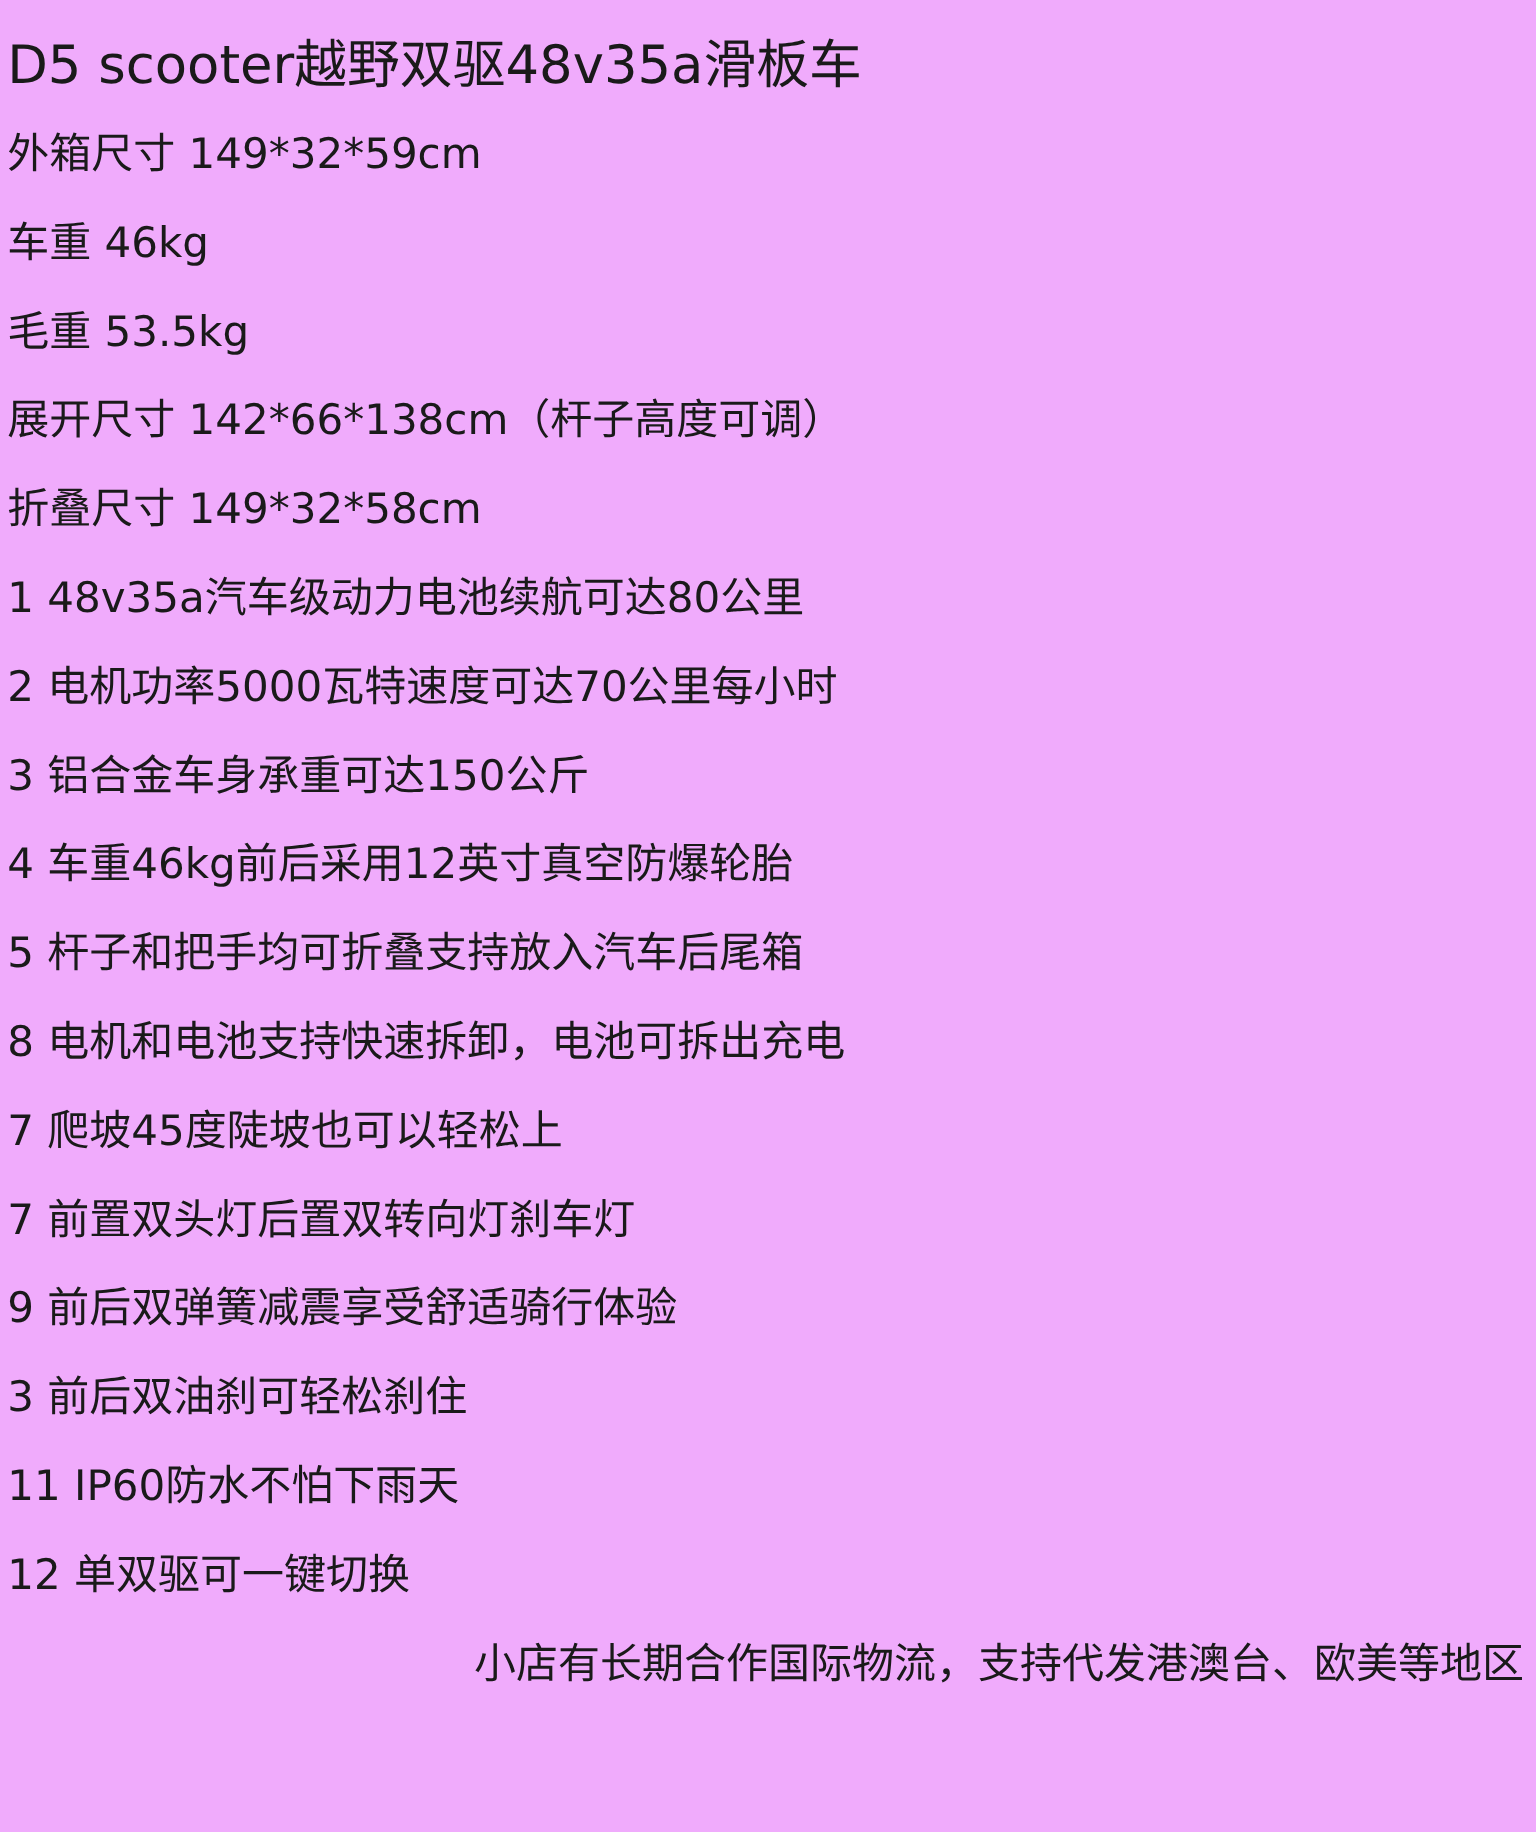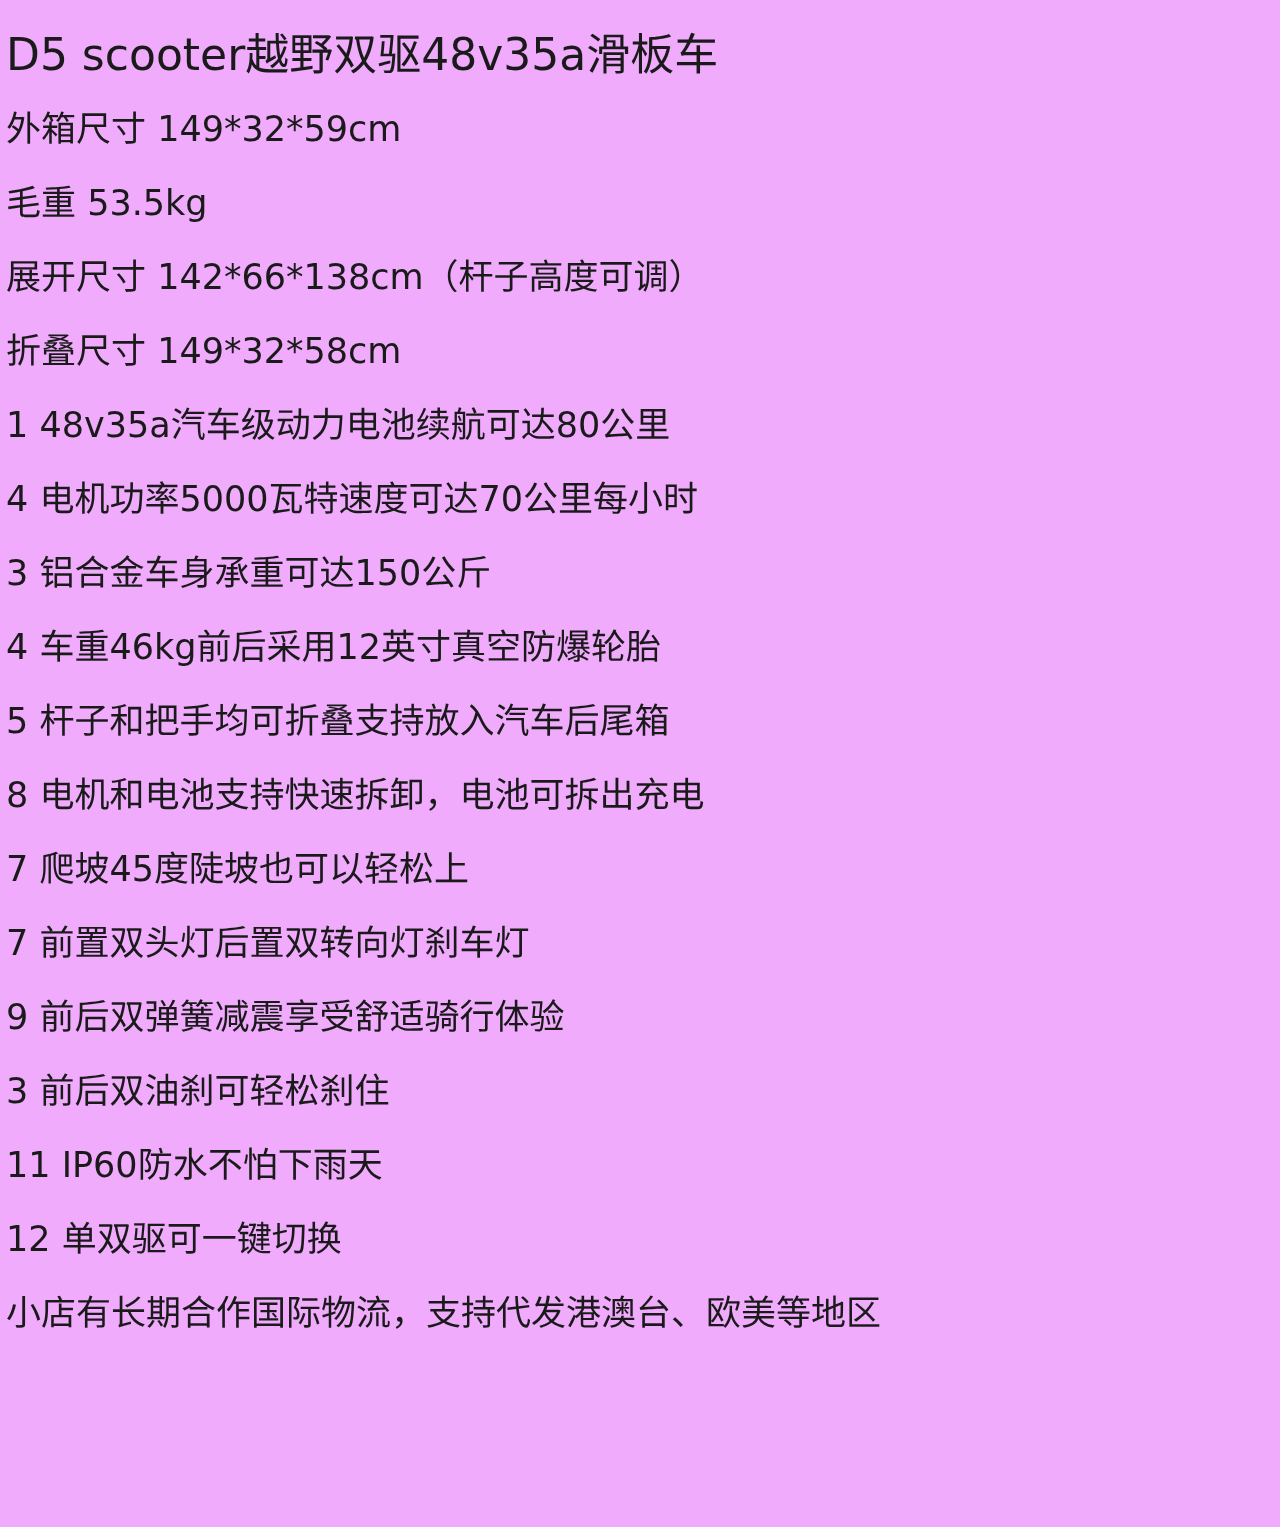--- a/index.html
+++ b/index.html
@@ -28,36 +28,38 @@
     letter-spacing: 0px;
     white-space: pre;
     font-weight: 400;
     color: #1a1a1a;
   }
   .line.title {
     font-size: 44px;
   }
   .line.tail {
     letter-spacing: 0px;
+    text-align: right;
   }
 </style>
 </head>
 <body>
 
 <div class="page">
 
   <div class="line title">D5 scooter越野双驱48v35a滑板车</div>
 
   <div class="line">外箱尺寸 149*32*59cm</div>
+  <div class="line">车重 46kg</div>
   <div class="line">毛重 53.5kg</div>
   <div class="line">展开尺寸 142*66*138cm（杆子高度可调）</div>
   <div class="line">折叠尺寸 149*32*58cm</div>
 
   <div class="line">1 48v35a汽车级动力电池续航可达80公里</div>
-  <div class="line">4 电机功率5000瓦特速度可达70公里每小时</div>
+  <div class="line">2 电机功率5000瓦特速度可达70公里每小时</div>
   <div class="line">3 铝合金车身承重可达150公斤</div>
   <div class="line">4 车重46kg前后采用12英寸真空防爆轮胎</div>
   <div class="line">5 杆子和把手均可折叠支持放入汽车后尾箱</div>
   <div class="line">8 电机和电池支持快速拆卸，电池可拆出充电</div>
   <div class="line">7 爬坡45度陡坡也可以轻松上</div>
   <div class="line">7 前置双头灯后置双转向灯刹车灯</div>
   <div class="line">9 前后双弹簧减震享受舒适骑行体验</div>
   <div class="line">3 前后双油刹可轻松刹住</div>
   <div class="line">11 IP60防水不怕下雨天</div>
   <div class="line">12 单双驱可一键切换</div>

